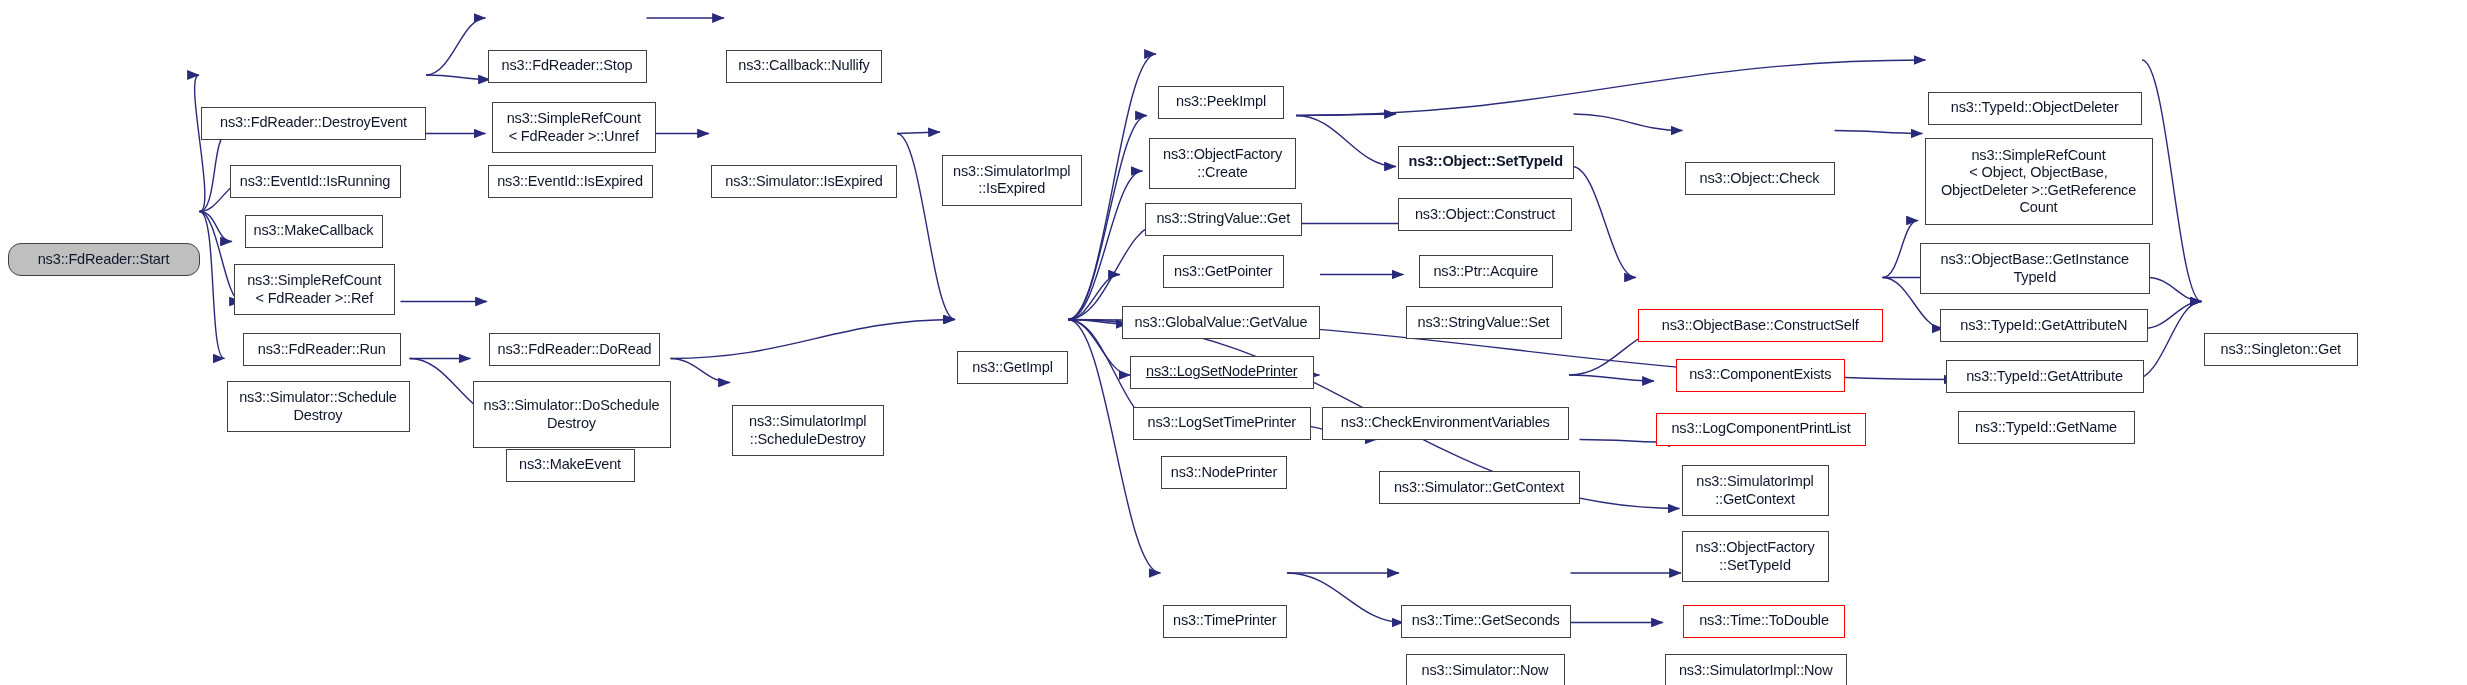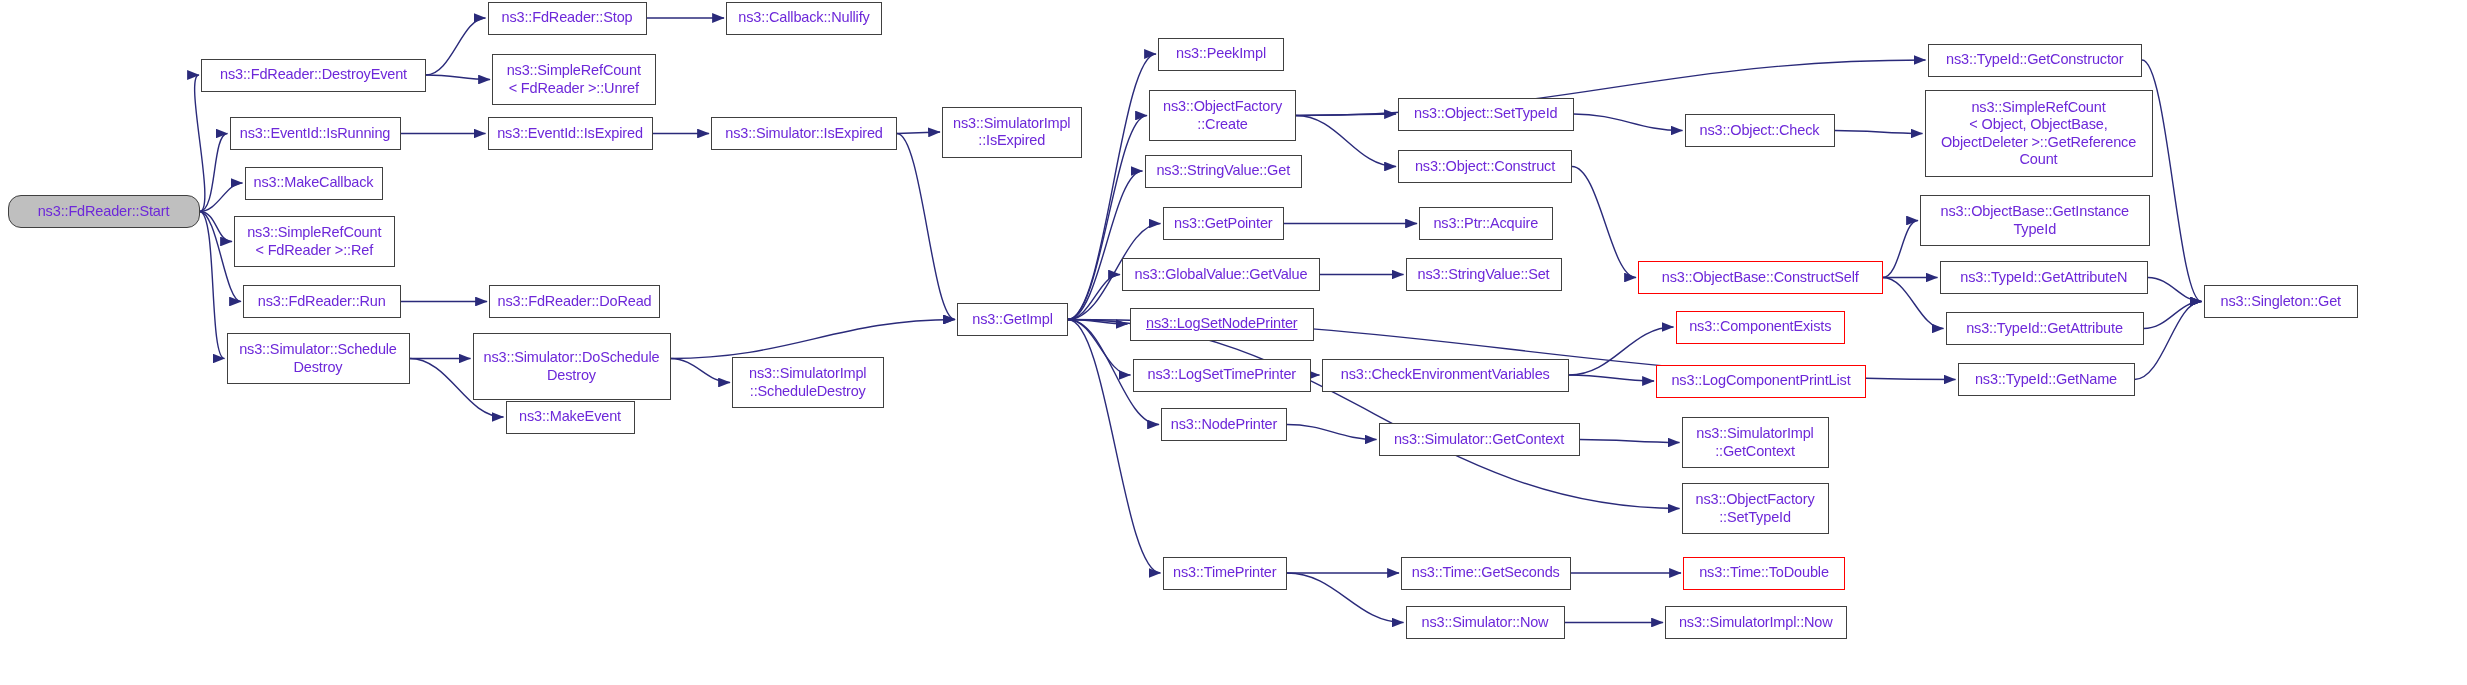--- a/index.html
+++ b/index.html
@@ -26,24 +26,25 @@
     position: absolute;
     box-sizing: border-box;
     display: flex;
     align-items: center;
     justify-content: center;
     text-align: center;
     background: #ffffff;
     border: 1px solid #404040;
     font-size: 14.5px;
     line-height: 1.18;
-    color: #6d28d9;
+    color: #0f172a;
     white-space: pre-line;
     letter-spacing: -0.15px;
     z-index: 2;
+    margin-top: 48px;
   }
   .node.root {
     background: #bfbfbf;
     border-color: #404040;
     border-radius: 13px;
   }
   .node.red {
     border-color: #ff0000;
     border-width: 1px;
   }
@@ -142,39 +143,39 @@
       <div class="node" style="left: 1158px; top: 37.5px; width: 126px; height: 33px;"><span>ns3::PeekImpl</span></div>
       <div class="node" style="left: 1149px; top: 90px; width: 147px; height: 51px;"><span>ns3::ObjectFactory
 ::Create</span></div>
       <div class="node" style="left: 1144.5px; top: 154.5px; width: 157.5px; height: 33px;"><span>ns3::StringValue::Get</span></div>
       <div class="node" style="left: 1162.5px; top: 207px; width: 121.5px; height: 33px;"><span>ns3::GetPointer</span></div>
       <div class="node" style="left: 1122px; top: 258px; width: 198px; height: 33px;"><span>ns3::GlobalValue::GetValue</span></div>
       <div class="node" style="left: 1129.5px; top: 307.5px; width: 184.5px; height: 33px; text-decoration: underline;"><span>ns3::LogSetNodePrinter</span></div>
       <div class="node" style="left: 1132.5px; top: 358.5px; width: 178.5px; height: 33px;"><span>ns3::LogSetTimePrinter</span></div>
       <div class="node" style="left: 1161px; top: 408px; width: 126px; height: 33px;"><span>ns3::NodePrinter</span></div>
       <div class="node" style="left: 1162.5px; top: 556.5px; width: 124.5px; height: 33px;"><span>ns3::TimePrinter</span></div>
-      <div class="node" style="left: 1398px; top: 97.5px; width: 175.5px; height: 33px;"><span>ns3::Object::SetTypeId</span></div>
+      <div class="node" style="left: 1398px; top: 97.5px; width: 175.5px; height: 33px; font-weight: bold;"><span>ns3::Object::SetTypeId</span></div>
       <div class="node" style="left: 1398px; top: 150px; width: 174px; height: 33px;"><span>ns3::Object::Construct</span></div>
       <div class="node" style="left: 1419px; top: 207px; width: 133.5px; height: 33px;"><span>ns3::Ptr::Acquire</span></div>
       <div class="node" style="left: 1405.5px; top: 258px; width: 156px; height: 33px;"><span>ns3::StringValue::Set</span></div>
       <div class="node" style="left: 1321.5px; top: 358.5px; width: 247.5px; height: 33px;"><span>ns3::CheckEnvironmentVariables</span></div>
       <div class="node" style="left: 1378.5px; top: 423px; width: 201px; height: 33px;"><span>ns3::Simulator::GetContext</span></div>
       <div class="node" style="left: 1401px; top: 556.5px; width: 169.5px; height: 33px;"><span>ns3::Time::GetSeconds</span></div>
       <div class="node" style="left: 1405.5px; top: 606px; width: 159px; height: 33px;"><span>ns3::Simulator::Now</span></div>
       <div class="node" style="left: 1684.5px; top: 114px; width: 150px; height: 33px;"><span>ns3::Object::Check</span></div>
       <div class="node red" style="left: 1638px; top: 261px; width: 244.5px; height: 33px;"><span>ns3::ObjectBase::ConstructSelf</span></div>
       <div class="node red" style="left: 1675.5px; top: 310.5px; width: 169.5px; height: 33px;"><span>ns3::ComponentExists</span></div>
       <div class="node red" style="left: 1656px; top: 364.5px; width: 210px; height: 33px;"><span>ns3::LogComponentPrintList</span></div>
       <div class="node" style="left: 1681.5px; top: 417px; width: 147px; height: 51px;"><span>ns3::SimulatorImpl
 ::GetContext</span></div>
       <div class="node" style="left: 1681.5px; top: 483px; width: 147px; height: 51px;"><span>ns3::ObjectFactory
 ::SetTypeId</span></div>
       <div class="node red" style="left: 1683px; top: 556.5px; width: 162px; height: 33px;"><span>ns3::Time::ToDouble</span></div>
       <div class="node" style="left: 1665px; top: 606px; width: 181.5px; height: 33px;"><span>ns3::SimulatorImpl::Now</span></div>
-      <div class="node" style="left: 1927.5px; top: 43.5px; width: 214.5px; height: 33px;"><span>ns3::TypeId::GetConstructor</span></div>
+      <div class="node" style="left: 1927.5px; top: 43.5px; width: 214.5px; height: 33px;"><span>ns3::TypeId::ObjectDeleter</span></div>
       <div class="node" style="left: 1924.5px; top: 90px; width: 228px; height: 87px;"><span>ns3::SimpleRefCount
 &lt; Object, ObjectBase,
 ObjectDeleter &gt;::GetReference
 Count</span></div>
       <div class="node" style="left: 1920px; top: 195px; width: 229.5px; height: 51px;"><span>ns3::ObjectBase::GetInstance
 TypeId</span></div>
       <div class="node" style="left: 1939.5px; top: 261px; width: 208.5px; height: 33px;"><span>ns3::TypeId::GetAttributeN</span></div>
       <div class="node" style="left: 1945.5px; top: 312px; width: 198px; height: 33px;"><span>ns3::TypeId::GetAttribute</span></div>
       <div class="node" style="left: 1957.5px; top: 363px; width: 177px; height: 33px;"><span>ns3::TypeId::GetName</span></div>
       <div class="node" style="left: 2203.5px; top: 285px; width: 154.5px; height: 33px;"><span>ns3::Singleton::Get</span></div>

